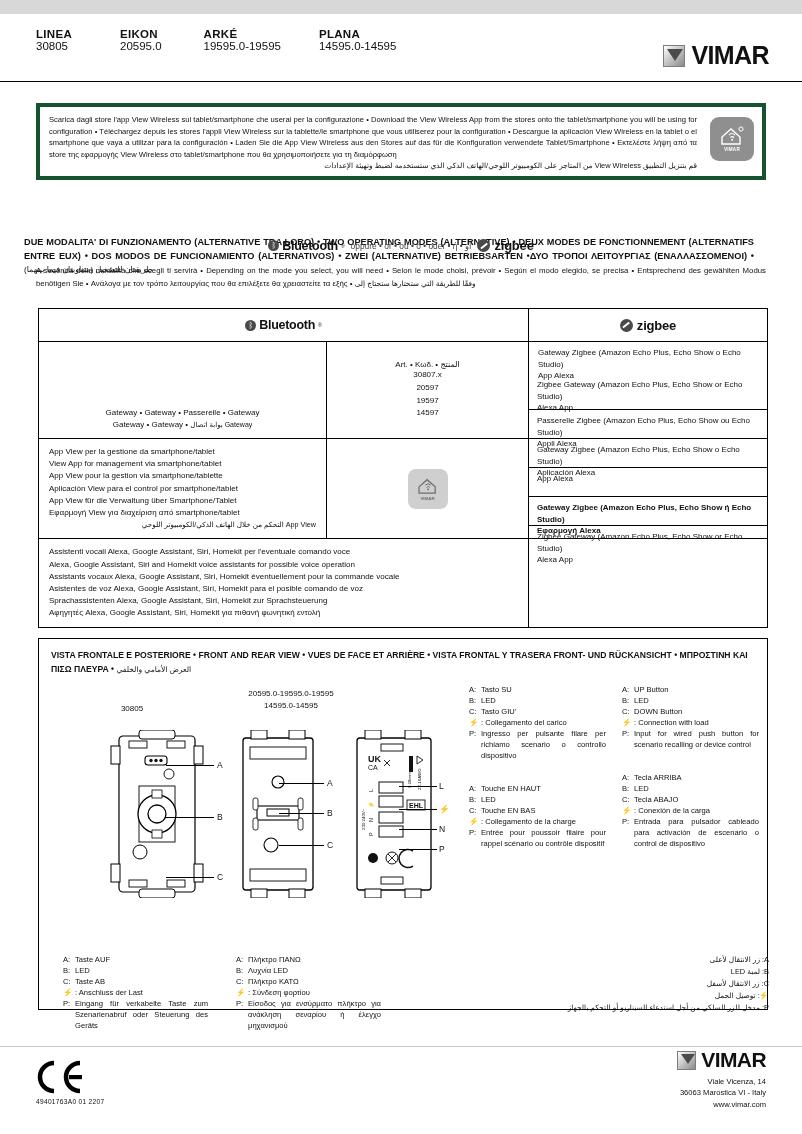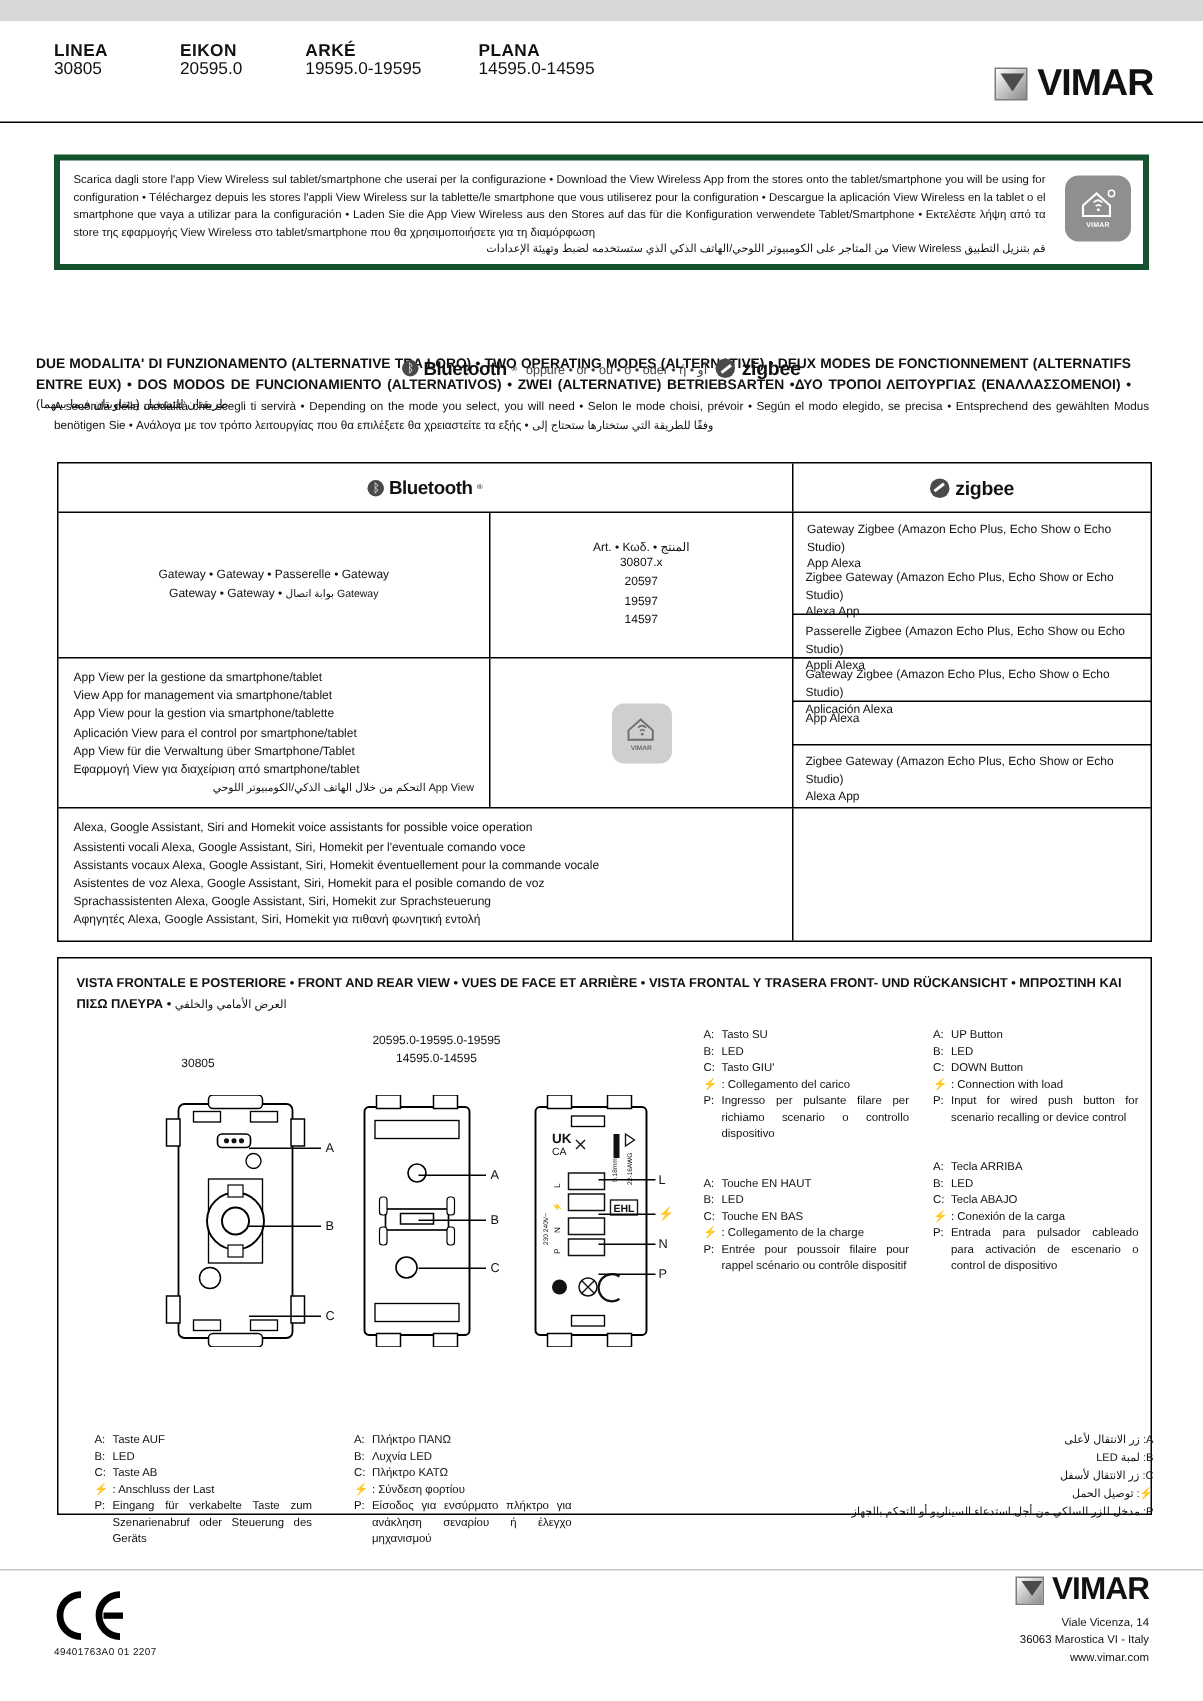--- a/index.html
+++ b/index.html
@@ -80,21 +80,21 @@
   .lang-line.ar-right { direction:rtl; text-align:right; font-size:7.2px; }
   .centered { text-align:center; }
   .art-list { font-size:8px; line-height:12.6px; text-align:center; }
   .art-hdr { font-size:8px; }
   .zb-cell { font-size:8px; line-height:11.6px; padding:5px 9px; border-bottom:1px solid #000; }
   .zb-cell:last-child { border-bottom:none; }
   .zb-cell.bold { font-weight:bold; }
   .mid-app-icon { width:40px; height:40px; border-radius:8px; background:#cfcfcf;
     display:flex; flex-direction:column; align-items:center; justify-content:center; }
   .mid-app-icon .brand { font-size:4.4px; color:#6e6e6e; font-weight:bold; margin-top:1px; }
-  .cmp-row-tall-left { min-height:96px; display:flex; align-items:center; }
+  .cmp-row-tall-left { min-height:96px; display:flex; align-items:flex-end; }
   .cmp-right-stack { display:flex; flex-direction:column; }
 
   
   .fr-box { position:absolute; left:38px; top:638px; width:730px; height:372px; border:1px solid #000; padding:10px 12px; }
   .fr-title { font-size:8.6px; font-weight:bold; line-height:13.5px; }
   .fr-title .ar { font-size:7.6px; font-weight:normal; direction:rtl; display:inline; }
 
   .dev-area { position:relative; width:706px; height:230px; margin-top:10px; }
   .dev-labels { position:absolute; font-size:8px; text-align:center; }
   .code-30805 { left:36px; top:18px; width:90px; }
@@ -278,22 +278,22 @@
             <circle cx="13.2" cy="13.8" r="1" fill="#6e6e6e"></circle>
           </svg>
           <span class="brand">VIMAR</span>
         </div>
       </div>
       <div class="cmp-right"></div>
     </div>
 
     <div class="cmp-row">
       <div class="cmp-left" style="width:490px;border-right:1px solid #000">
+        <div class="lang-line">Assistenti vocali Alexa, Google Assistant, Siri, Homekit per l'eventuale comando voce</div>
         <div class="lang-line">Alexa, Google Assistant, Siri and Homekit voice assistants for possible voice operation</div>
-        <div class="lang-line">Assistenti vocali Alexa, Google Assistant, Siri, Homekit per l'eventuale comando voce</div>
         <div class="lang-line">Assistants vocaux Alexa, Google Assistant, Siri, Homekit éventuellement pour la commande vocale</div>
         <div class="lang-line">Asistentes de voz Alexa, Google Assistant, Siri, Homekit para el posible comando de voz</div>
         <div class="lang-line">Sprachassistenten Alexa, Google Assistant, Siri, Homekit zur Sprachsteuerung</div>
         <div class="lang-line">Αφηγητές Alexa, Google Assistant, Siri, Homekit για πιθανή φωνητική εντολή</div>
       </div>
       <div class="cmp-right"></div>
     </div>
 
   </div>
 
@@ -305,20 +305,24 @@
     <div class="zb-cell" style="border-bottom:1px solid #000;height:29px">
       <div>Passerelle Zigbee  (Amazon Echo Plus, Echo Show ou Echo Studio)</div>
       <div>Appli Alexa</div>
     </div>
     <div class="zb-cell" style="border-bottom:1px solid #000;height:29px">
       <div>Gateway Zigbee (Amazon Echo Plus, Echo Show o Echo Studio)</div>
       <div>Aplicación Alexa</div>
     </div>
     <div class="zb-cell" style="border-bottom:1px solid #000;height:29px">
       <div>App Alexa</div>
+    </div>
+    <div class="zb-cell bold" style="border-bottom:1px solid #000;height:29px">
+      <div>Gateway Zigbee (Amazon Echo Plus, Echo Show ή Echo Studio)</div>
+      <div>Εφαρμογή Alexa</div>
     </div>
     <div class="zb-cell" style="border-bottom:none;height:29px">
       <div>Zigbee Gateway (Amazon Echo Plus, Echo Show or Echo Studio)</div>
       <div>Alexa App</div>
     </div>
   </div>
 
   <div class="fr-box">
     <div class="fr-title">
       <span>VISTA FRONTALE E POSTERIORE • FRONT AND REAR VIEW • VUES DE FACE ET ARRIÈRE • VISTA FRONTAL Y TRASERA FRONT- UND RÜCKANSICHT • ΜΠΡΟΣΤΙΝΗ ΚΑΙ ΠΙΣΩ ΠΛΕΥΡΑ •</span>

